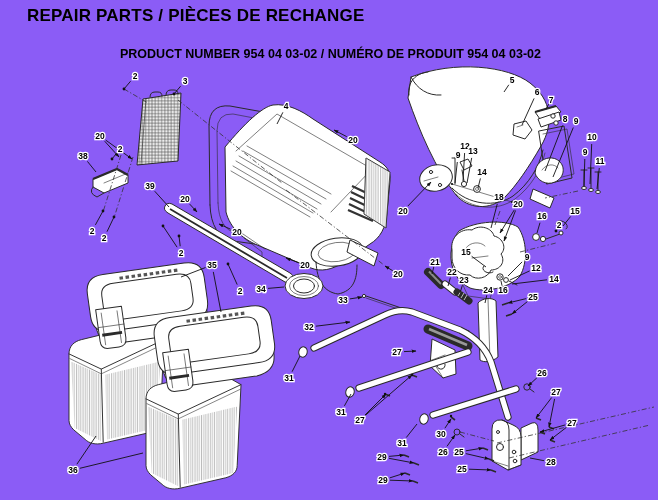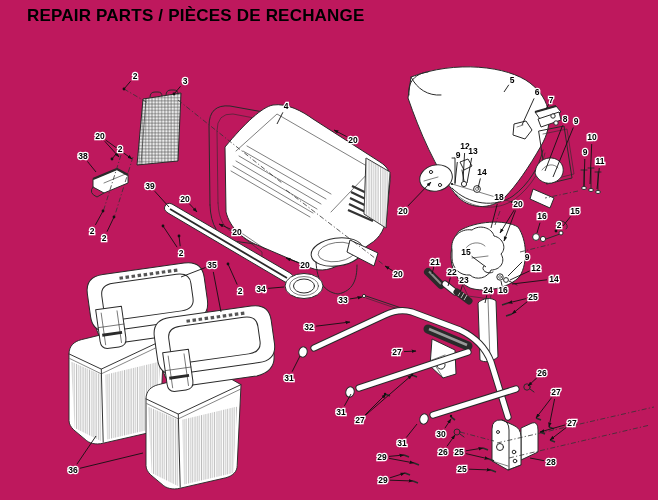--- a/index.html
+++ b/index.html
@@ -1,16 +1,16 @@
 <!DOCTYPE html>
 <html><head>
 <meta charset="utf-8">
 <style>
   html,body{margin:0;padding:0;background:#fff;}
-  .page{position:relative;width:658px;height:500px;background:#be185d;overflow:hidden;
+  .page{position:relative;width:658px;height:500px;background:#8b5cf6;overflow:hidden;
         font-family:"Liberation Sans",sans-serif;color:#000;}
   .t1{position:absolute;left:27px;top:6px;font-size:17px;font-weight:bold;white-space:nowrap;letter-spacing:.2px;}
   .t2{position:absolute;left:46px;top:31px;font-size:12.5px;font-weight:bold;white-space:nowrap;}
   .t3{position:absolute;left:120px;top:47px;font-size:12.5px;font-weight:bold;white-space:nowrap;}
   svg{position:absolute;left:0;top:0;}
   .p{fill:#fff;stroke:#2a2a2a;stroke-width:1;stroke-linejoin:round;}
   .ln{fill:none;stroke:#2a2a2a;stroke-width:1;stroke-linejoin:round;stroke-linecap:round;}
   .thin{stroke-width:.6;}
   .dash{fill:none;stroke:#333;stroke-width:.8;stroke-dasharray:5 2.2 1.2 2.2;}
   .leader{stroke:#111;stroke-width:.9;}
@@ -18,20 +18,21 @@
   .tubeO{fill:none;stroke:#2a2a2a;stroke-width:7.2;stroke-linecap:round;stroke-linejoin:round;}
   .tubeI{fill:none;stroke:#fff;stroke-width:5.2;stroke-linecap:round;stroke-linejoin:round;}
   .callout{font:bold 8.5px "Liberation Sans",sans-serif;fill:#000;text-anchor:middle;
            paint-order:stroke;stroke:#fff;stroke-width:2.5px;}
 </style>
 </head>
 <body>
 
 <div class="page">
   <div class="t1">REPAIR PARTS / PIÈCES DE RECHANGE</div>
+  <div class="t3">PRODUCT NUMBER 954 04 03-02 / NUMÉRO DE PRODUIT 954 04 03-02</div>
 
   <svg id="diagram-svg" width="658" height="500" viewBox="0 0 658 500">
     <defs>
       <pattern id="meshP" width="3.2" height="3.2" patternUnits="userSpaceOnUse">
         <rect width="3.2" height="3.2" fill="#ececec"></rect>
         <path d="M0 1.6 H3.2 M1.6 0 V3.2" stroke="#4a4a4a" stroke-width="0.55"></path>
       </pattern>
       <pattern id="stripeP" width="4.6" height="6" patternUnits="userSpaceOnUse">
         <path d="M1 0 V6 M3.3 0 V6" stroke="#9a9a9a" stroke-width="0.7"></path>
       </pattern>

